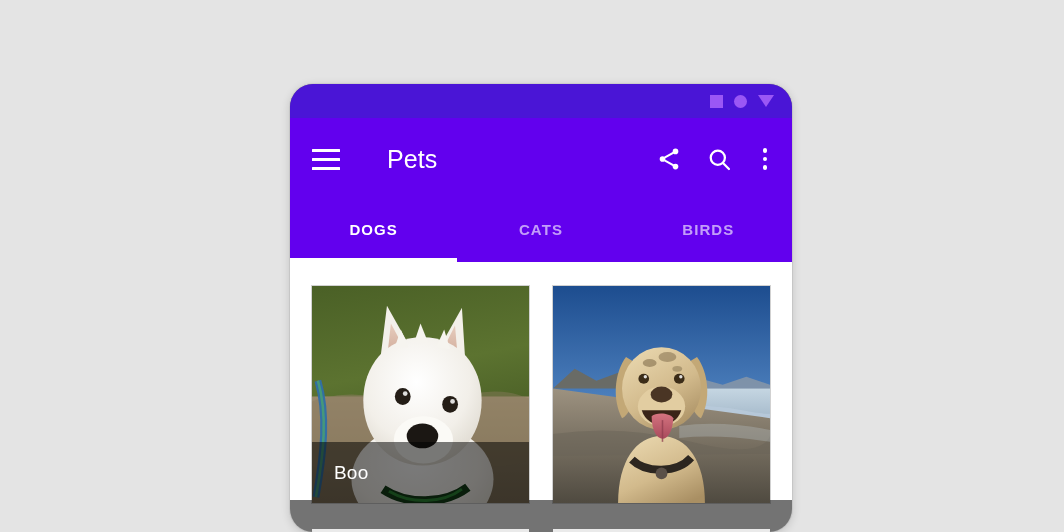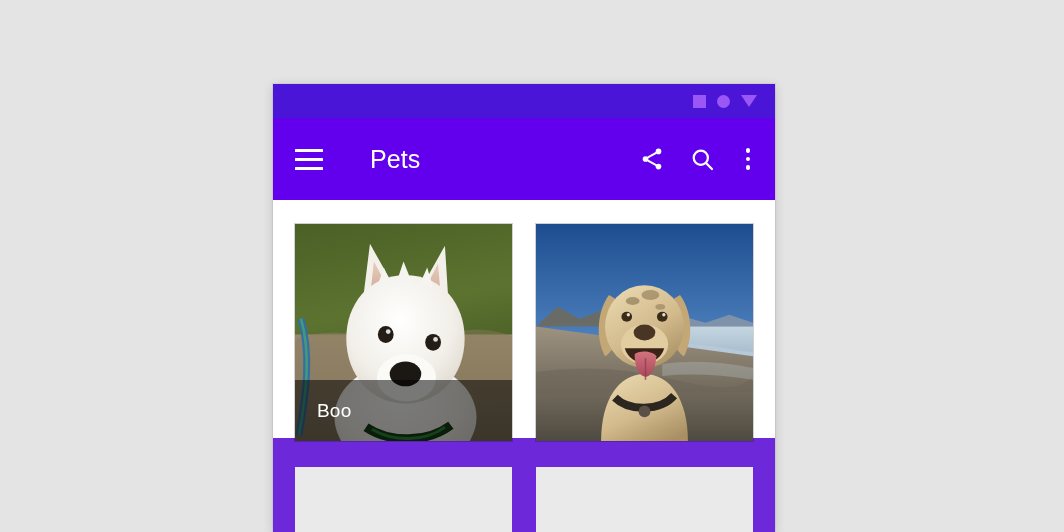--- a/index.html
+++ b/index.html
@@ -11,27 +11,28 @@
     height: 532px;
     background: #e4e4e4;
     font-family: "Liberation Sans", sans-serif;
     overflow: hidden;
     position: relative;
   }
 
   
   #app-frame {
     position: absolute;
-    left: 273px;
+    left: 290px;
     top: 84px;
     width: 502px;
     height: 448px;
-    background: #6d28d9;
+    background: #737373;
     overflow: hidden;
     box-shadow: 0 0 0 1px rgba(0,0,0,0.06), 0 2px 10px rgba(0,0,0,0.16);
+    border-radius: 23px;
   }
 
   
   #status-bar {
     position: relative;
     height: 34px;
     background: #4a15d6;
     display: flex;
     align-items: center;
     justify-content: flex-end;
@@ -262,20 +263,26 @@
 
       <div id="overflow-button">
         <div class="dot"></div>
         <div class="dot"></div>
         <div class="dot"></div>
       </div>
 
     </div>
   </div>
 
+  <div id="tab-bar">
+    <div class="tab active">DOGS</div>
+    <div class="tab">CATS</div>
+    <div class="tab">BIRDS</div>
+    <div id="tab-indicator"></div>
+  </div>
 
   <div id="content">
     <div id="card-grid">
 
       <div class="pet-card">
         <div class="pet-photo">
           <svg viewBox="0 0 220 220" preserveAspectRatio="xMidYMid slice" aria-hidden="true">
             <defs>
               <linearGradient id="grassBg" x1="0" y1="0" x2="0.2" y2="1">
                 <stop offset="0" stop-color="#4a6026"></stop>

